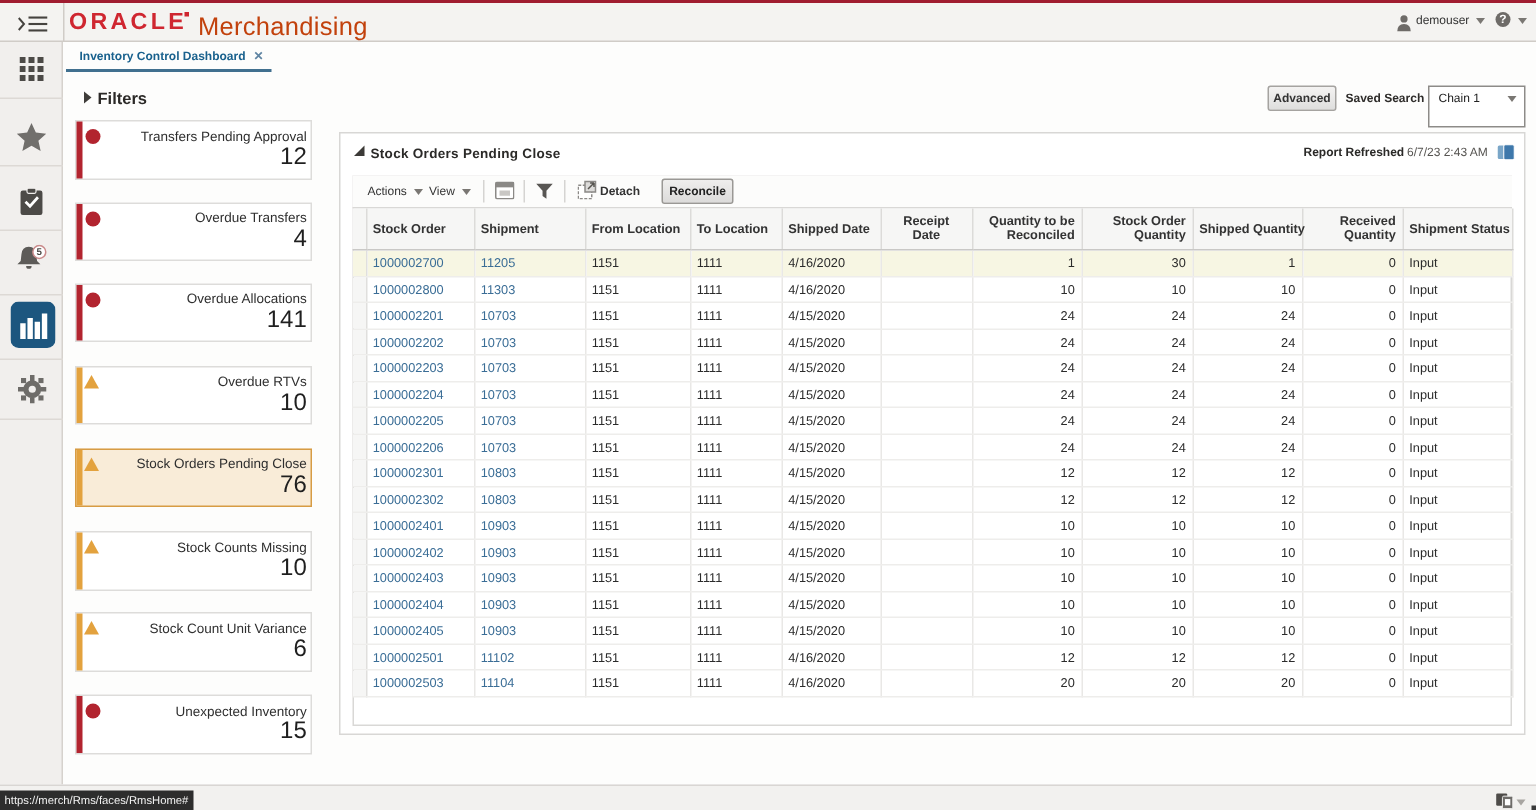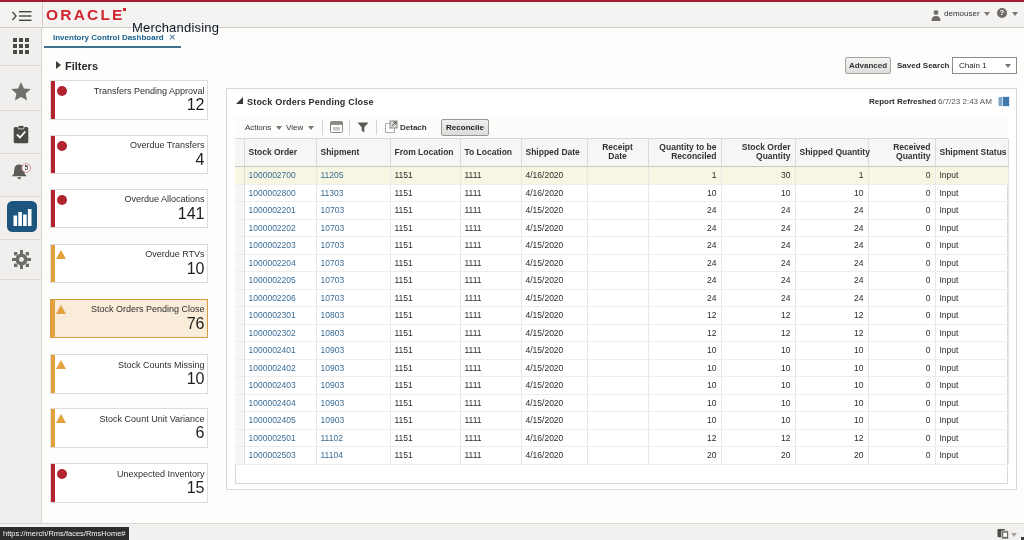--- a/index.html
+++ b/index.html
@@ -7,21 +7,21 @@
   font-family:"Liberation Sans", sans-serif; }
 .abs { position:absolute; }
 
 #redstrip { position:absolute; left:0; top:0; width:1024px; height:2px; background:#a01c30; }
 #header { position:absolute; left:0; top:2px; width:1024px; height:26px; background:#f4f3f1;
   border-bottom:1px solid #d0ccc7; }
 #hsep { position:absolute; left:42px; top:2px; width:1px; height:26px; background:#d0ccc7; }
 #oracle { position:absolute; left:46px; top:6px; font-size:15.5px; font-weight:bold;
   color:#cf2630; letter-spacing:2.2px; }
 #oradot { position:absolute; left:123px; top:8px; width:2.5px; height:2.5px; background:#cf2630; }
-#brandname { position:absolute; left:132px; top:20px; font-size:13px; letter-spacing:0.2px; color:#0f172a; }
+#brandname { position:absolute; left:132px; top:8px; font-size:17px; letter-spacing:0.2px; color:#c2410c; }
 #user { position:absolute; left:944px; top:9px; font-size:8px; color:#333; }
 #helpq { position:absolute; left:997px; top:8px; width:10px; height:10px; border-radius:50%;
   background:#6e6b68; color:#fff; font-size:8px; font-weight:bold; text-align:center; line-height:10px; }
 .caret { display:inline-block; width:0; height:0; border-left:3.5px solid transparent;
   border-right:3.5px solid transparent; border-top:4px solid #7a7773; vertical-align:middle; }
 
 #sidebar { position:absolute; left:0; top:28px; width:42px; height:495px; background:#f1efed;
   border-right:1px solid #d6d2cd; }
 .scell { position:absolute; left:0; width:42px; border-bottom:1px solid #ddd9d5; }
 
@@ -43,21 +43,21 @@
 .card .tri { position:absolute; left:5px; top:5px; width:0; height:0;
   border-left:5.5px solid transparent; border-right:5.5px solid transparent;
   border-bottom:9.5px solid #e3a23e; }
 .card .ttl { position:absolute; right:2.5px; top:4.5px; font-size:9px; color:#2f2f2f; white-space:nowrap; }
 .card .num { position:absolute; right:2.5px; top:15px; font-size:16px; color:#1f1f1f; }
 
 #advbtn { position:absolute; left:845px; top:57px; width:46px; height:17px;
   background:linear-gradient(#f4f3f2,#dededd); border:1px solid #a5a3a0; border-radius:2px;
   font-size:8px; font-weight:bold; color:#333; text-align:center; line-height:15px; }
 #savedsearch { position:absolute; left:897px; top:61px; font-size:8px; font-weight:bold; color:#2f2d2b; }
-#chainsel { position:absolute; left:952px; top:57px; width:65px; height:17px; background:#fff;
+#chainsel { position:absolute; left:952px; top:57px; width:65px; height:28px; background:#fff;
   border:1px solid #8d8b88; font-size:8px; color:#222; line-height:16px; padding-left:6px; }
 #chainsel .caret { position:absolute; right:5px; top:6px; }
 
 #panel { position:absolute; left:226px; top:88px; width:791px; height:402px; background:#fff;
   border:1px solid #d8d7d5; }
 #ptitle { position:absolute; left:247px; top:97px; font-size:9px; font-weight:bold; color:#2b2a28; letter-spacing:0.2px; }
 #ptri { position:absolute; left:236px; top:97px; width:0; height:0;
   border-left:7px solid transparent; border-bottom:7px solid #3c3a37; }
 #rptlbl { position:absolute; left:869px; top:97px; font-size:8px; font-weight:bold; color:#2b2a28; }
 #rptval { position:absolute; left:938px; top:97px; font-size:8px; color:#565451; }

